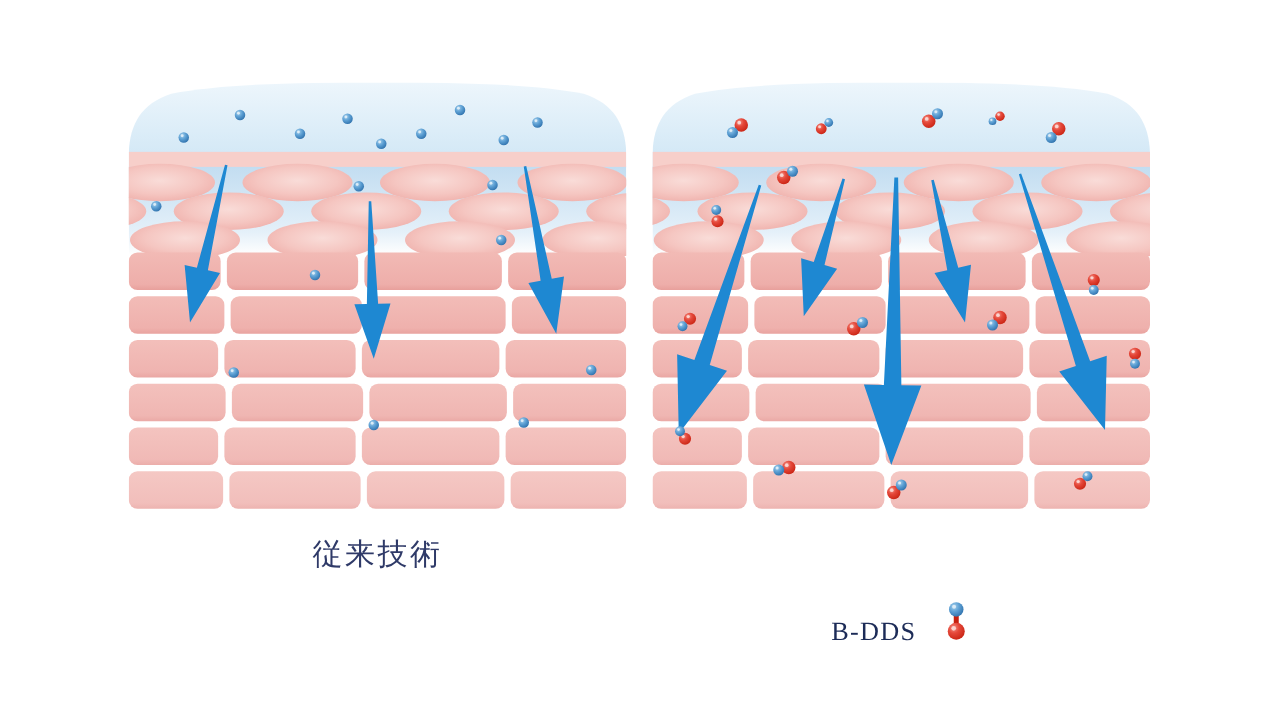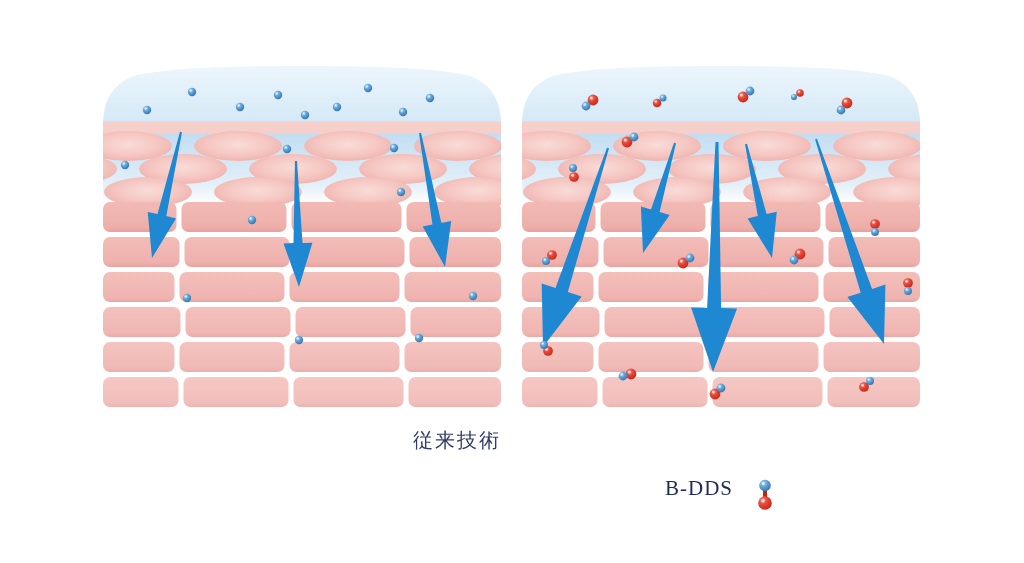--- a/index.html
+++ b/index.html
@@ -1,26 +1,26 @@
 <!DOCTYPE html>
 <html><head>
 <meta charset="utf-8">
 <style>
   html,body{margin:0;padding:0;background:#ffffff;}
   .stage{position:relative;width:1024px;height:563px;background:#ffffff;overflow:hidden;
          font-family:"Liberation Sans","DejaVu Sans",sans-serif;}
   .panel{position:absolute;top:66px;width:398px;height:345px;display:block;}
   .panel-0{left:103px;}
   .panel-1{left:522px;}
-  .panel-label{position:absolute;top:427px;width:398px;text-align:right;
-               font-size:20px;font-weight:500;letter-spacing:2px;color:#2f3a68;}
+  .panel-label{position:absolute;top:427px;width:398px;text-align:center;
+               font-size:24px;font-weight:500;letter-spacing:2px;color:#2f3a68;}
   .panel-label-0{left:103px;}
   .panel-label-1{left:522px;}
   .legend{position:absolute;top:476px;left:522px;width:398px;height:42px;
-          display:flex;align-items:flex-start;justify-content:center;gap:20px;}
+          display:flex;align-items:flex-end;justify-content:center;gap:20px;}
   .legend-text{font-family:"Liberation Serif","DejaVu Serif",serif;
                font-size:21px;color:#1c2b57;letter-spacing:1px;}
   .legend-icon{display:block;}
 </style>
 </head>
 <body>
 
 <div class="stage">
   <svg id="panel-0" class="panel panel-0" viewBox="0 0 398 345">
       <defs>

